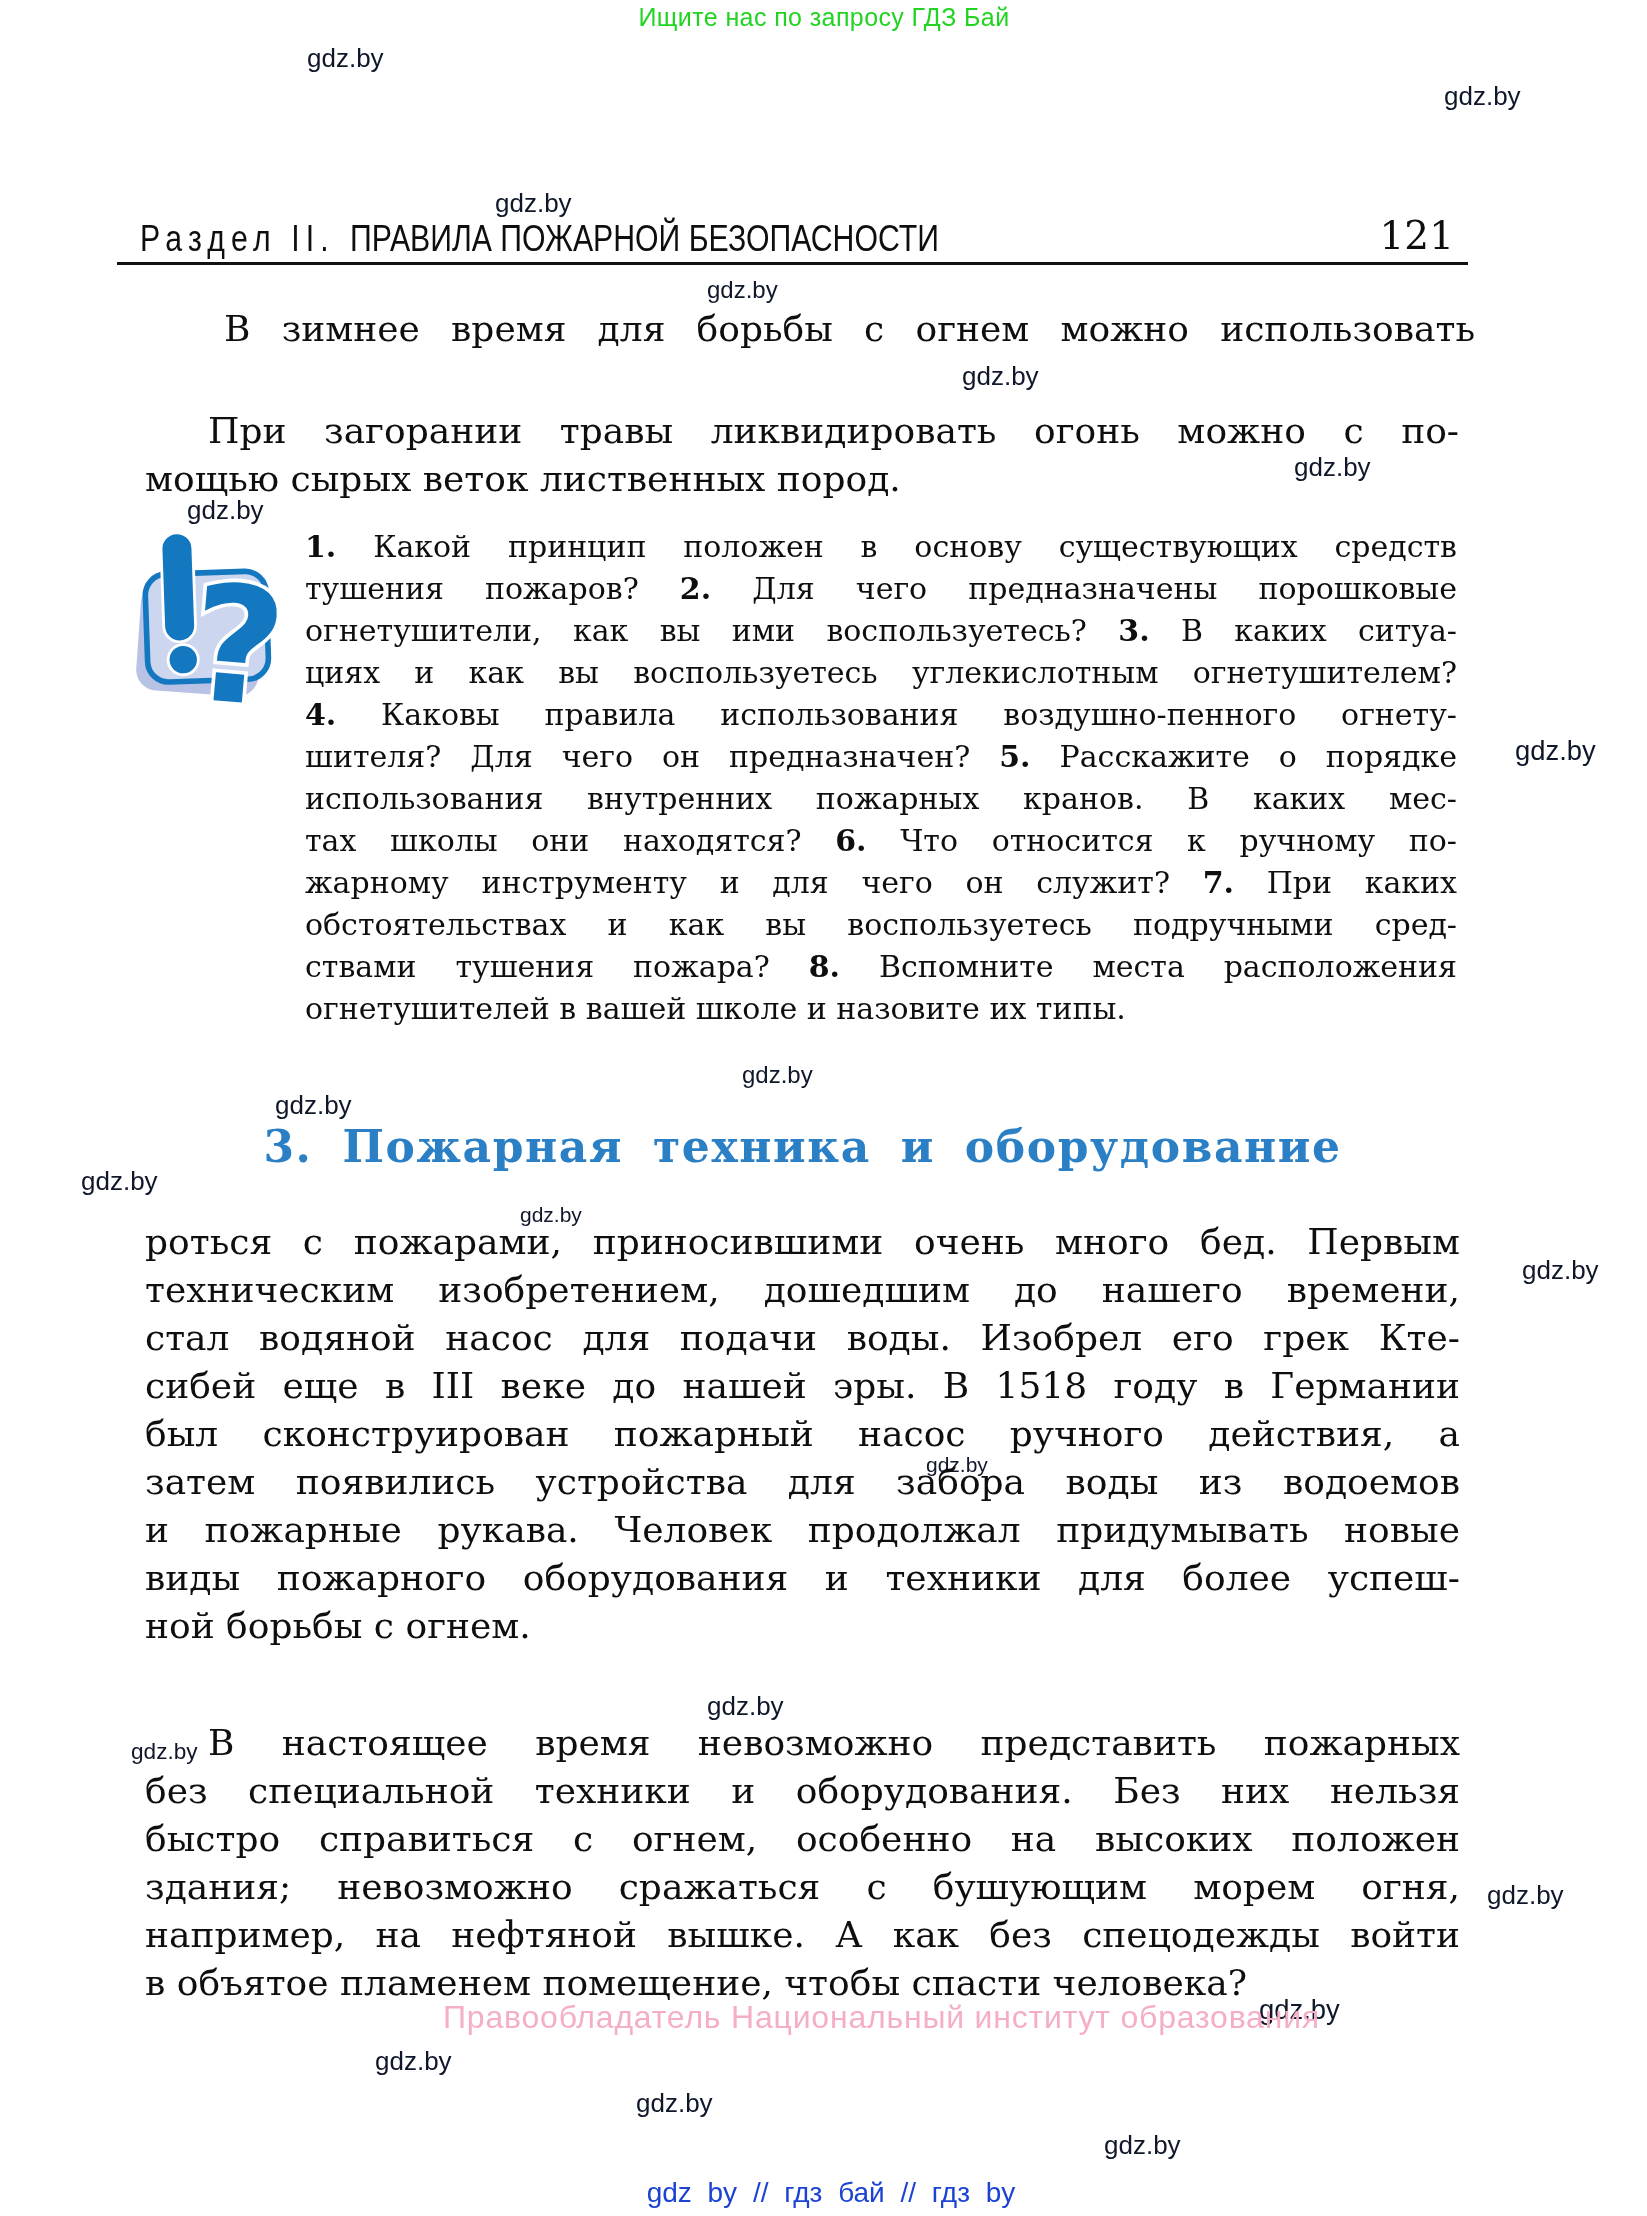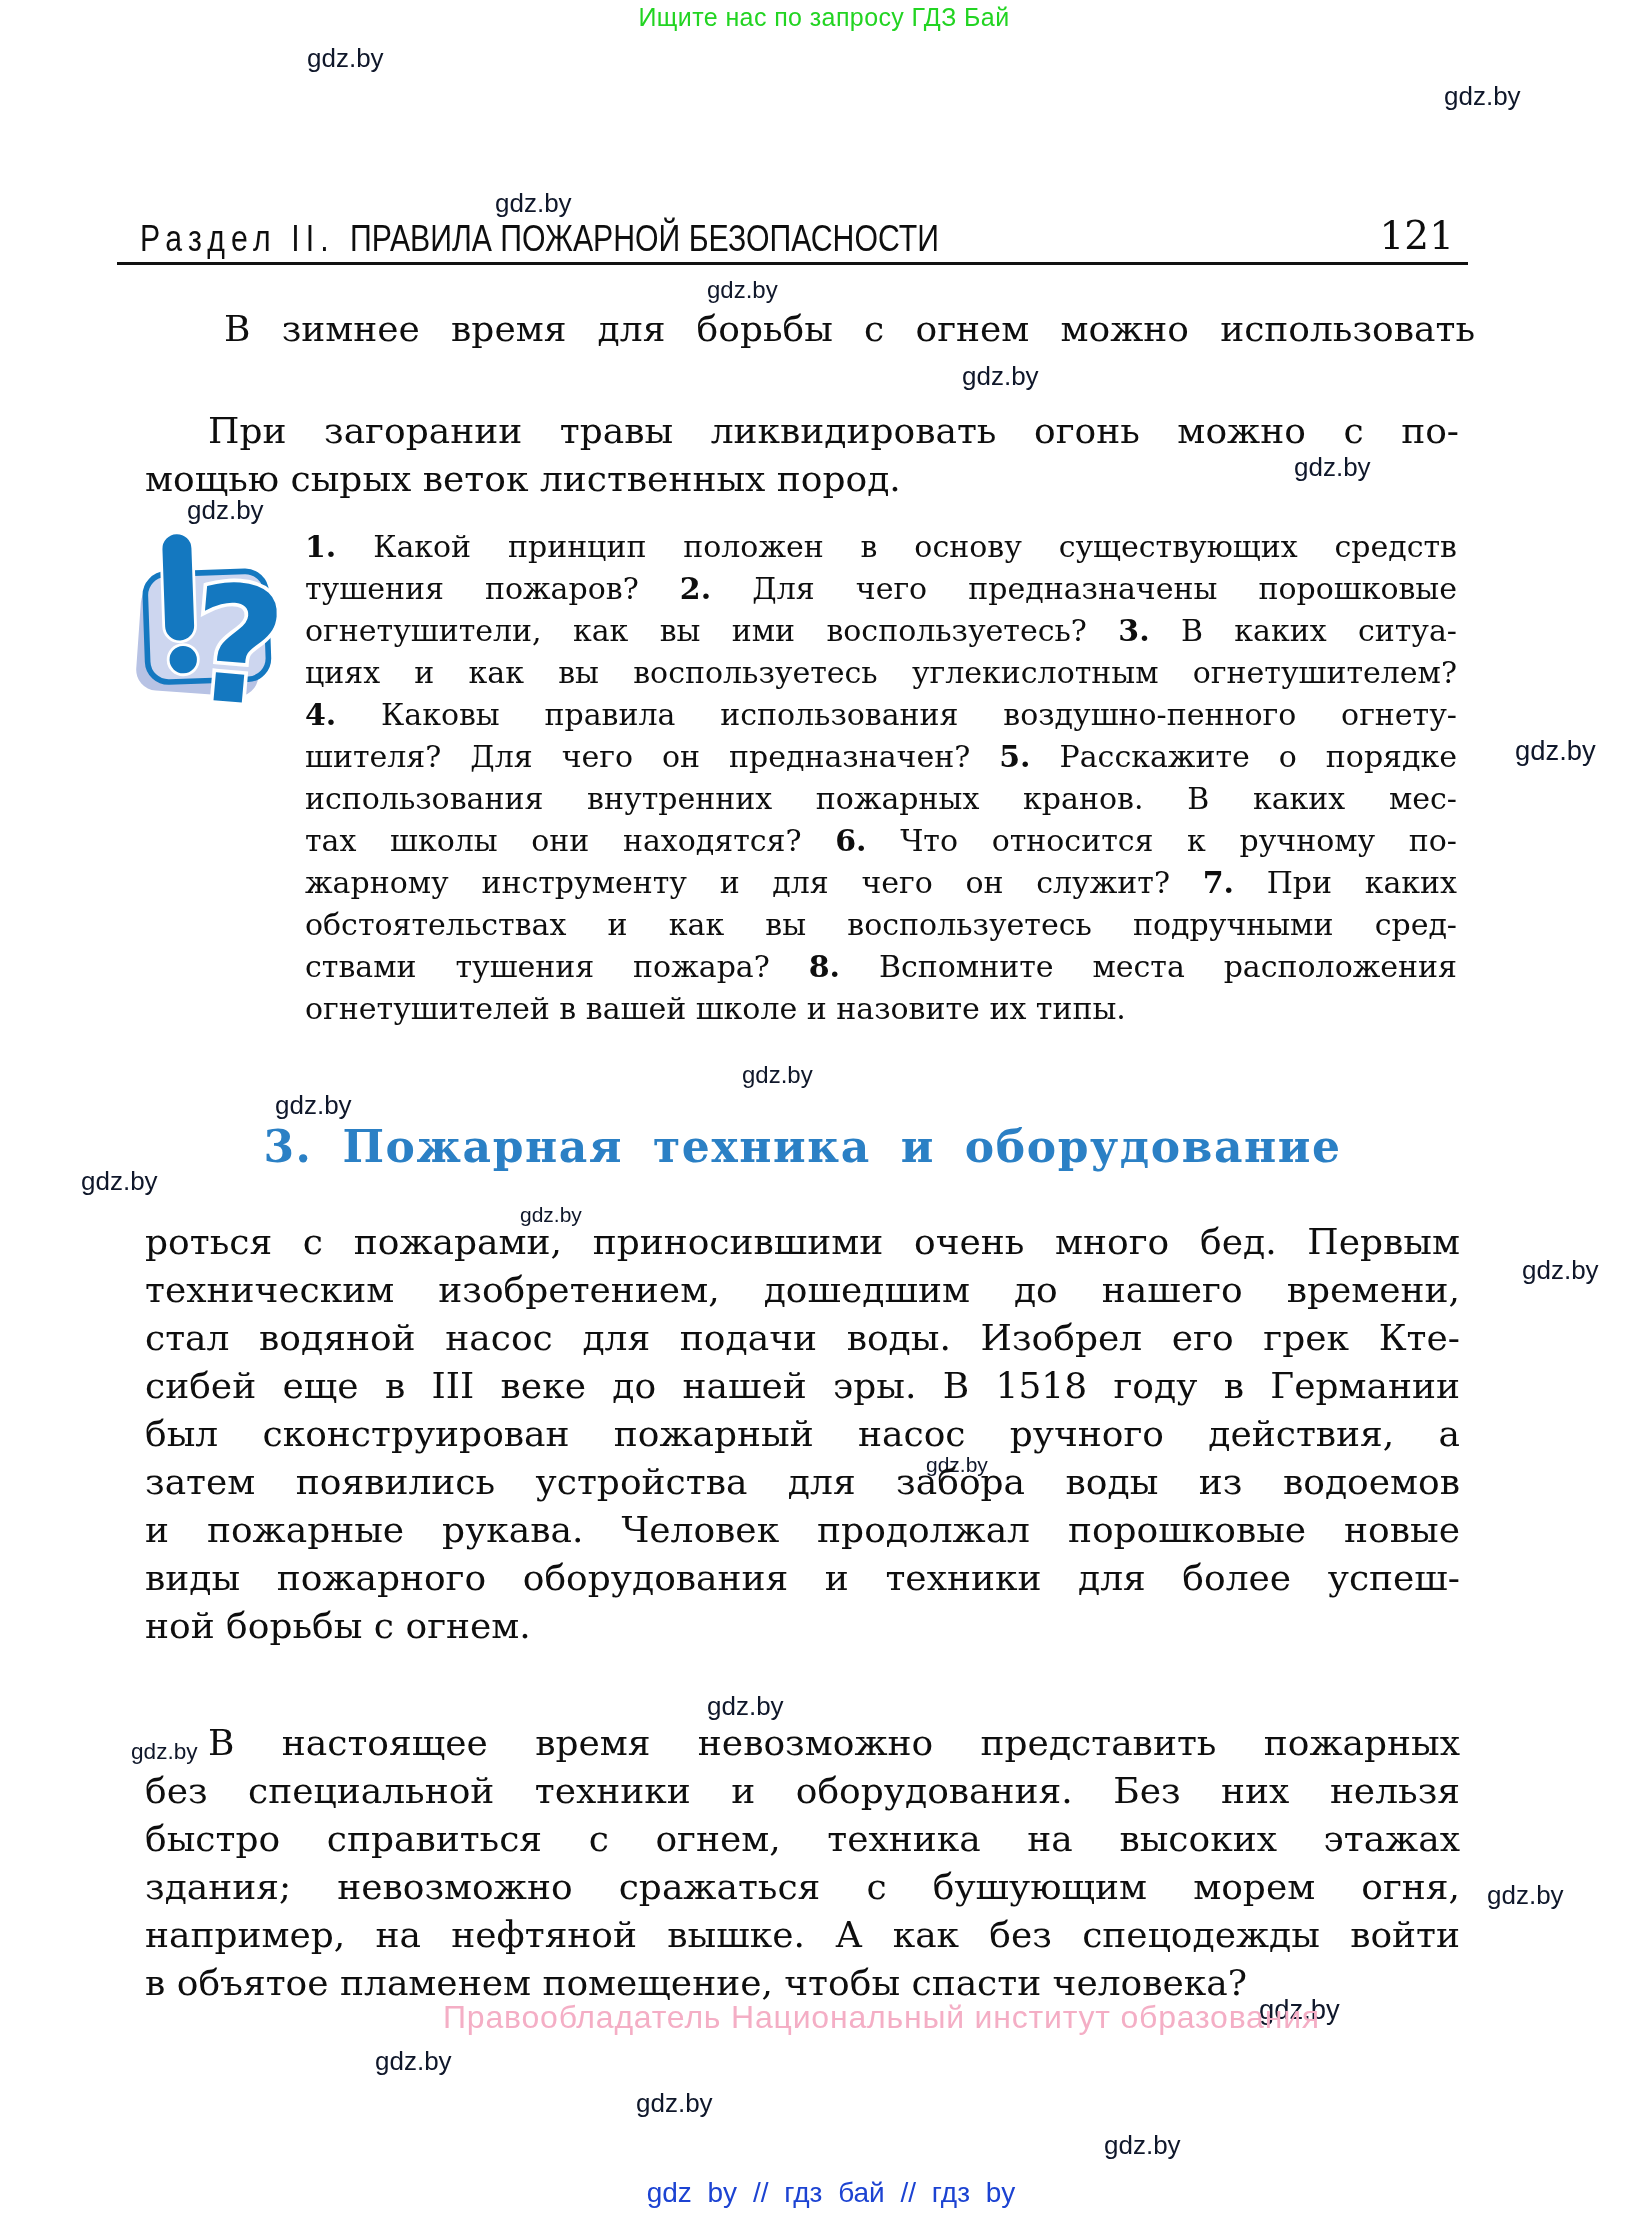--- a/index.html
+++ b/index.html
@@ -119,29 +119,29 @@
 
   <div class="abs sec-heading" style="color:#2b80c5;">3. Пожарная техника и оборудование</div>
 
   <div class="abs p3 bodysize textblock">
       <div class="jline">роться с пожарами, приносившими очень много бед. Первым</div>
       <div class="jline">техническим изобретением, дошедшим до нашего времени,</div>
       <div class="jline">стал водяной насос для подачи воды. Изобрел его грек Кте-</div>
       <div class="jline">сибей еще в III веке до нашей эры. В 1518 году в Германии</div>
       <div class="jline">был сконструирован пожарный насос ручного действия, а</div>
       <div class="jline">затем появились устройства для забора воды из водоемов</div>
-      <div class="jline">и пожарные рукава. Человек продолжал порошковые новые</div>
+      <div class="jline">и пожарные рукава. Человек продолжал придумывать новые</div>
       <div class="jline">виды пожарного оборудования и техники для более успеш-</div>
       <div class="jline last">ной борьбы с огнем.</div>
     </div>
 
   <div class="abs p4 bodysize textblock">
       <div class="jline indent">В настоящее время невозможно представить пожарных</div>
       <div class="jline">без специальной техники и оборудования. Без них нельзя</div>
-      <div class="jline">быстро справиться с огнем, техника на высоких этажах</div>
+      <div class="jline">быстро справиться с огнем, особенно на высоких положен</div>
       <div class="jline">здания; невозможно сражаться с бушующим морем огня,</div>
       <div class="jline">например, на нефтяной вышке. А как без спецодежды войти</div>
       <div class="jline last">в объятое пламенем помещение, чтобы спасти человека?</div>
     </div>
 
   <div class="abs sans copyright" style="color:#f4aec5;">Правообладатель Национальный институт образования</div>
 
   <div class="abs sans bottom-links" style="color:#1c43d2;">gdz by // гдз бай // гдз by</div>
 
 </div>

